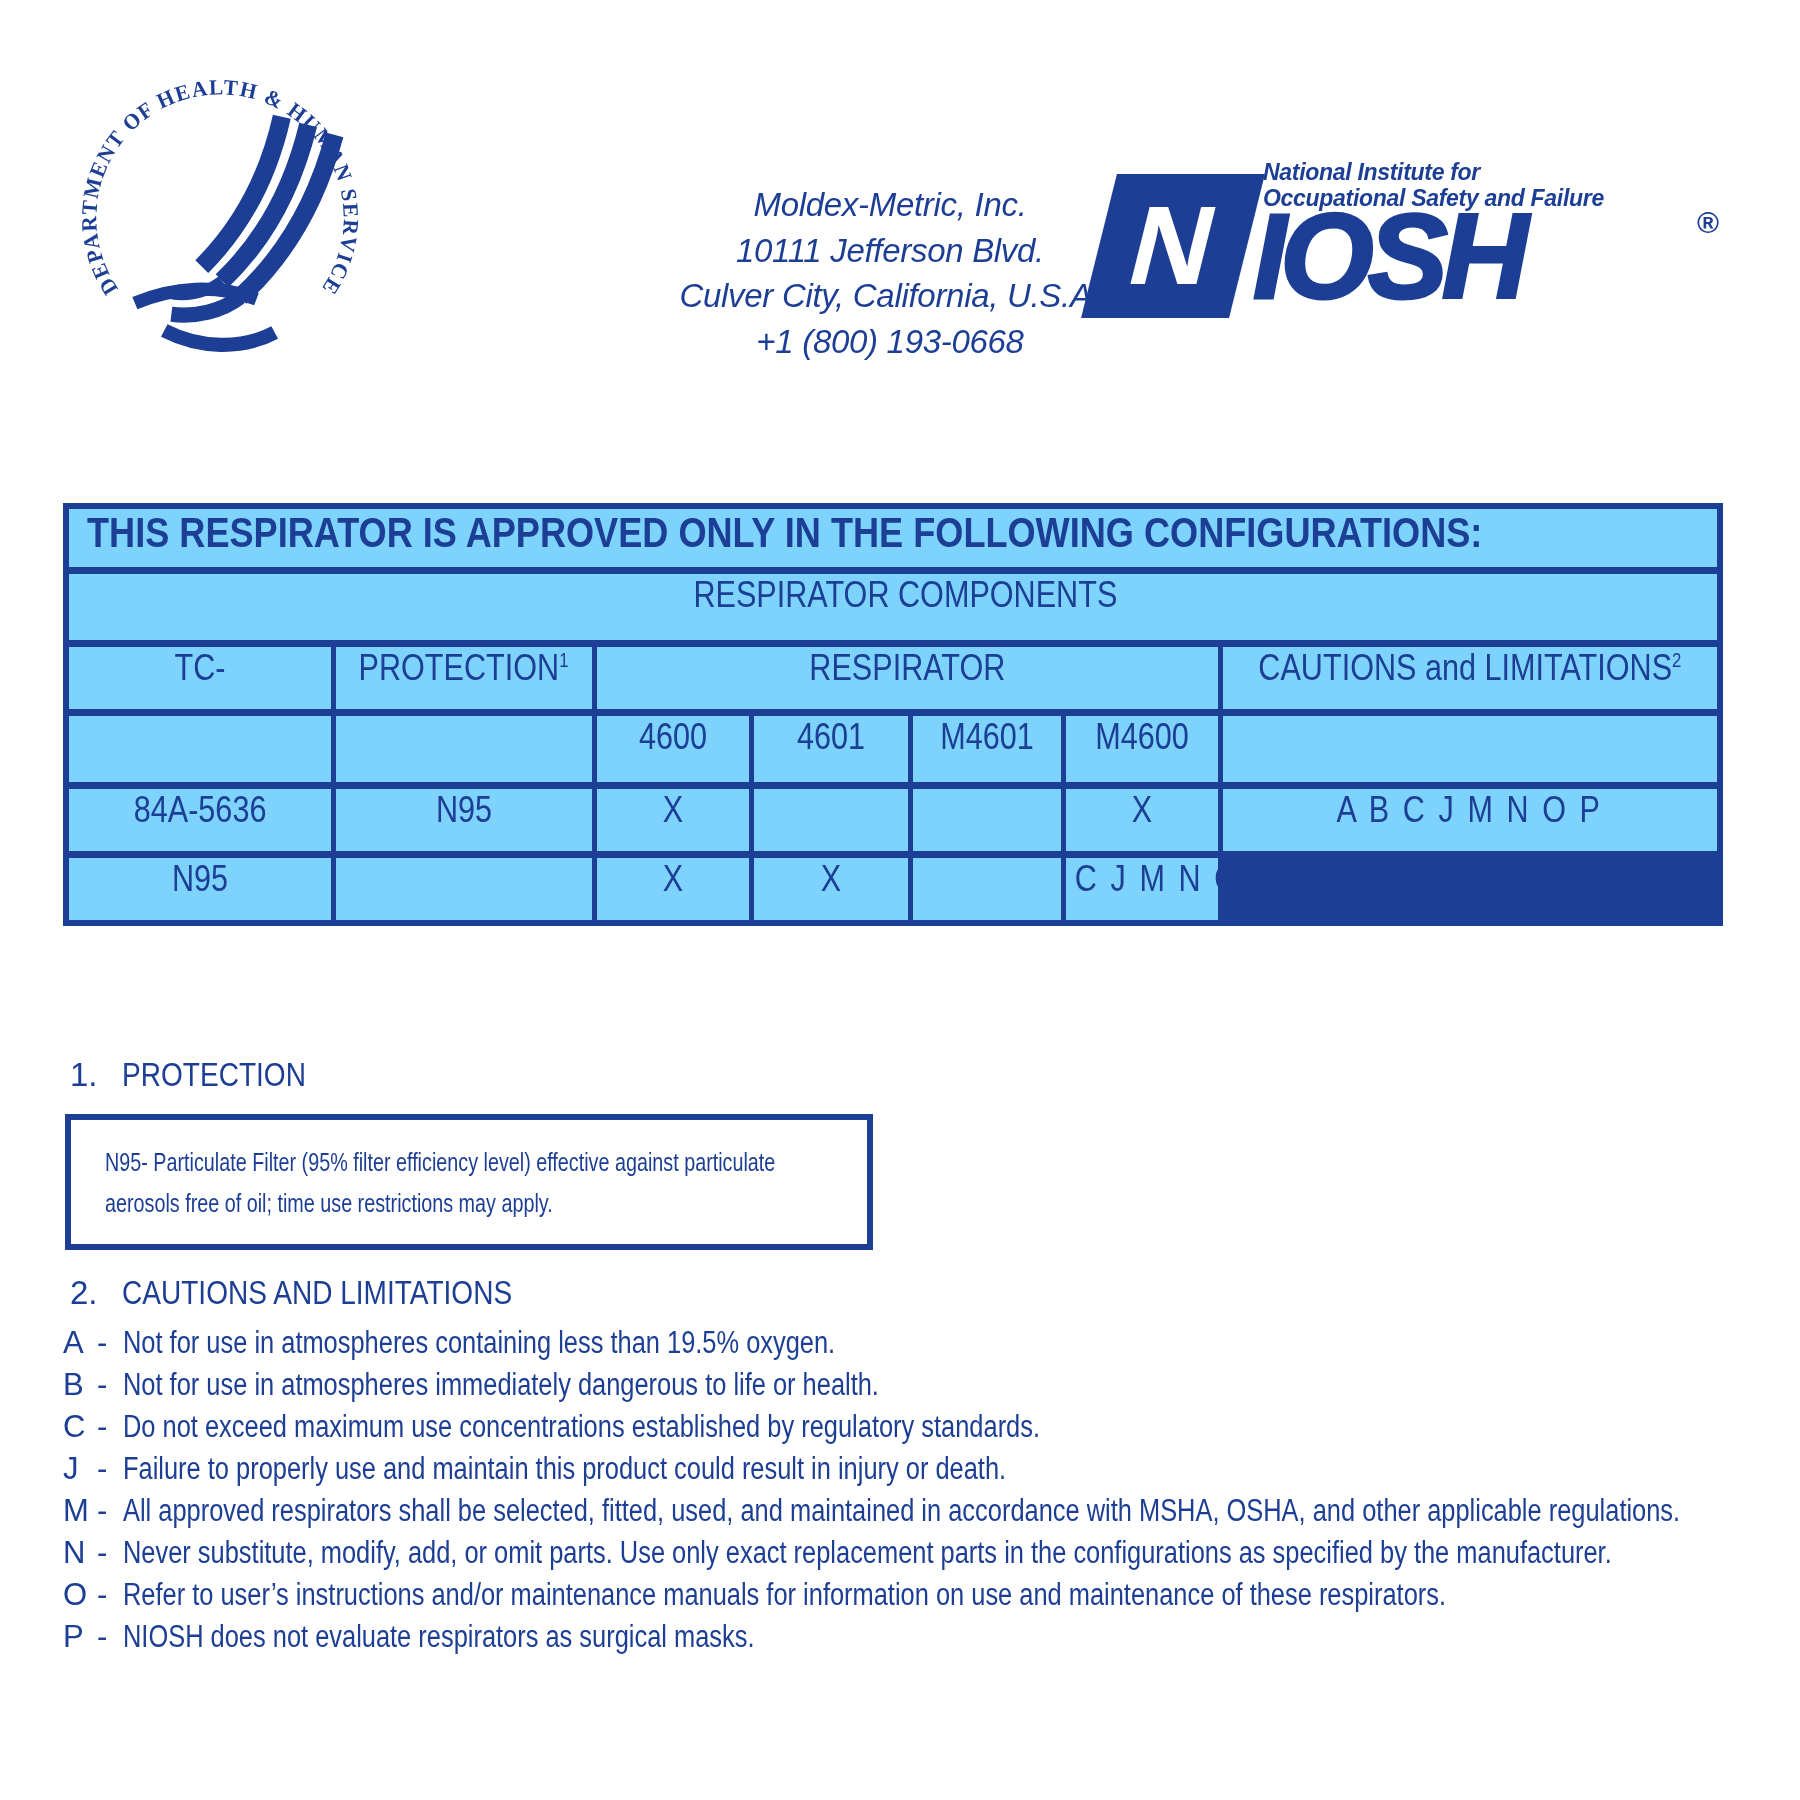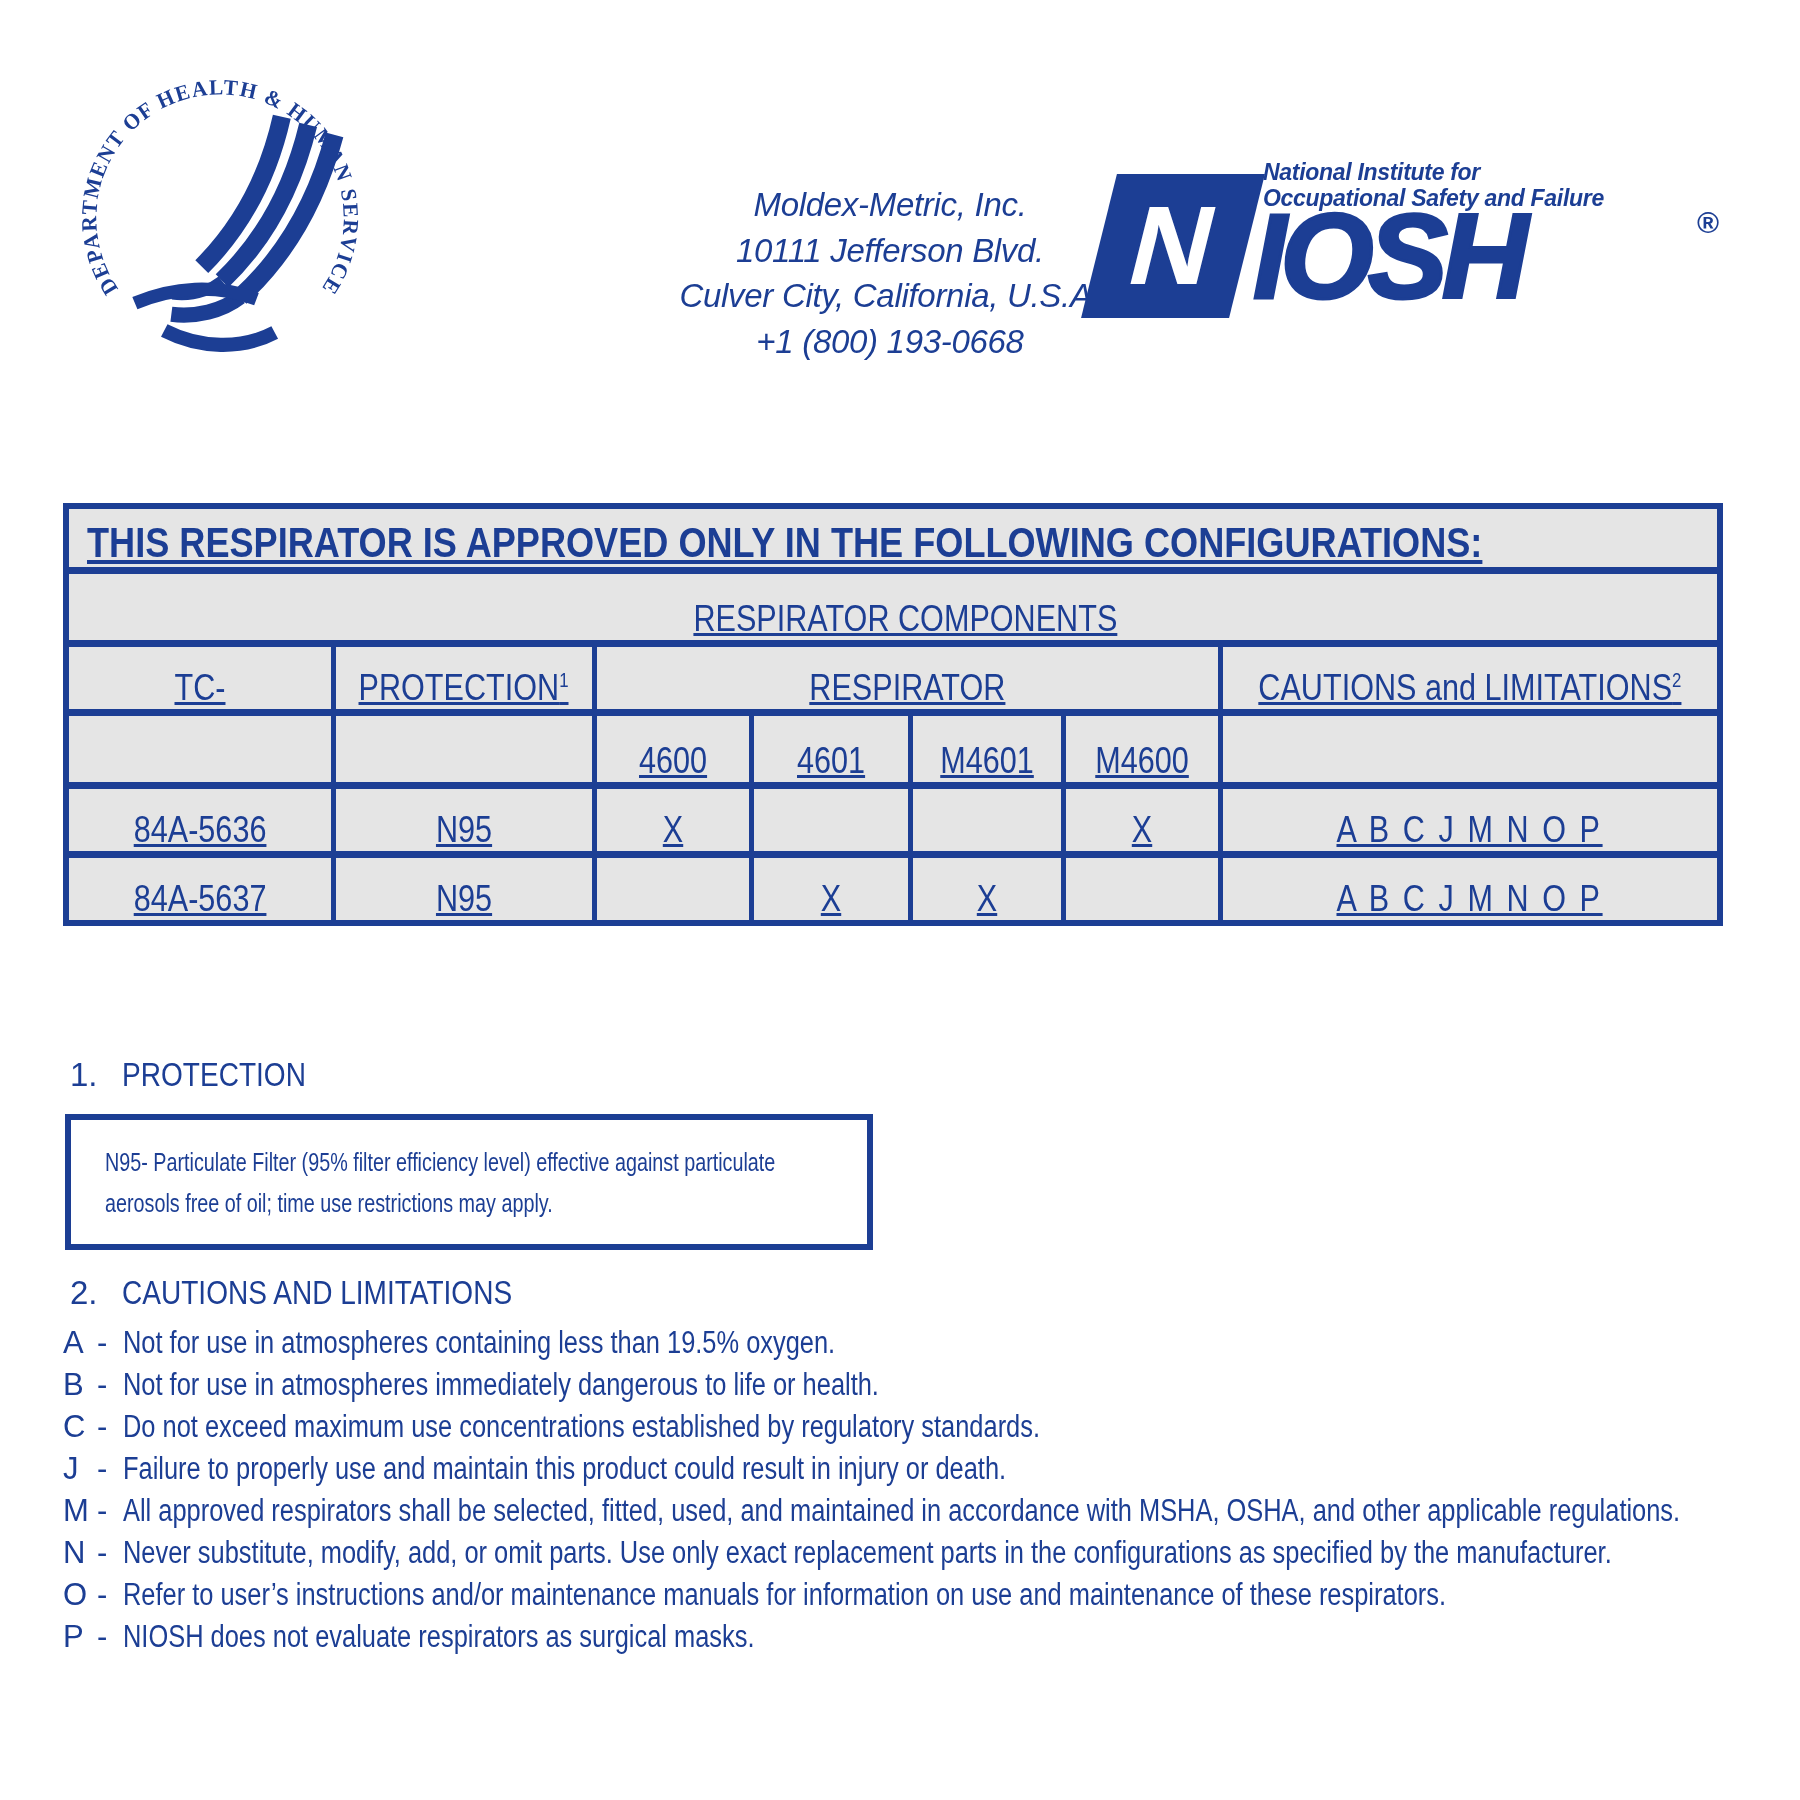--- a/index.html
+++ b/index.html
@@ -38,22 +38,22 @@
   
   .config-table{
     position:absolute;left:63px;top:503px;width:1660px;
     background:#1c3e94;padding:6px;box-sizing:border-box;
     display:grid;
     grid-template-columns:262px 256px 152px 154px 148px 152px 1fr;
     grid-template-rows:58px 66px 62px 66px 62px 62px;
     row-gap:7px;column-gap:5px;
   }
   .cell{
-    background:#e5e5e5;display:flex;align-items:flex-end;justify-content:center;
-    font-size:36px;overflow:hidden;text-decoration:underline;
+    background:#7dd3fc;display:flex;align-items:flex-start;justify-content:center;
+    font-size:36px;overflow:hidden;
   }
   .cell .cx{transform:scaleX(.85);transform-origin:center;white-space:nowrap;}
   .cell sup{font-size:.55em;vertical-align:super;}
   .t-title{grid-column:1/-1;justify-content:flex-start;padding-left:18px;
     font-weight:bold;font-size:42px;}
   .t-title .cx{transform-origin:left center;transform:scaleX(.86);}
   .t-sub{grid-column:1/-1;padding-left:25px;}
   .t-resp{grid-column:3/span 4;}
   .letters{letter-spacing:3px;}
   
@@ -176,23 +176,20 @@
       <span class="cx"></span>
     </div>
     <div class="cell">
       <span class="cx">X</span>
     </div>
     <div class="cell">
       <span class="cx letters">A B C J M N O P</span>
     </div>
 
     <div class="cell">
-      <span class="cx">84A-5637</span>
-    </div>
-    <div class="cell">
       <span class="cx">N95</span>
     </div>
     <div class="cell">
       <span class="cx"></span>
     </div>
     <div class="cell">
       <span class="cx">X</span>
     </div>
     <div class="cell">
       <span class="cx">X</span>

